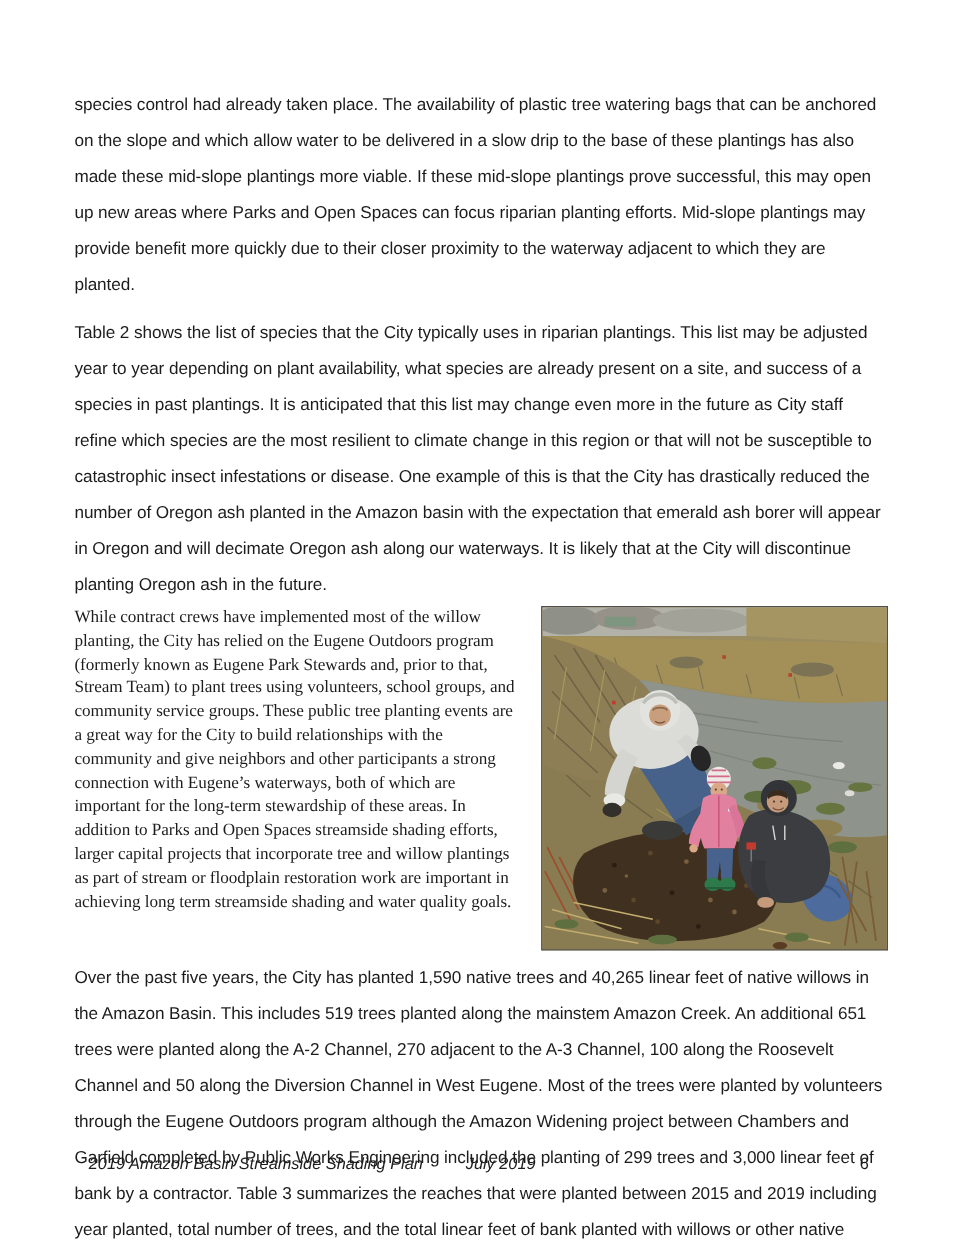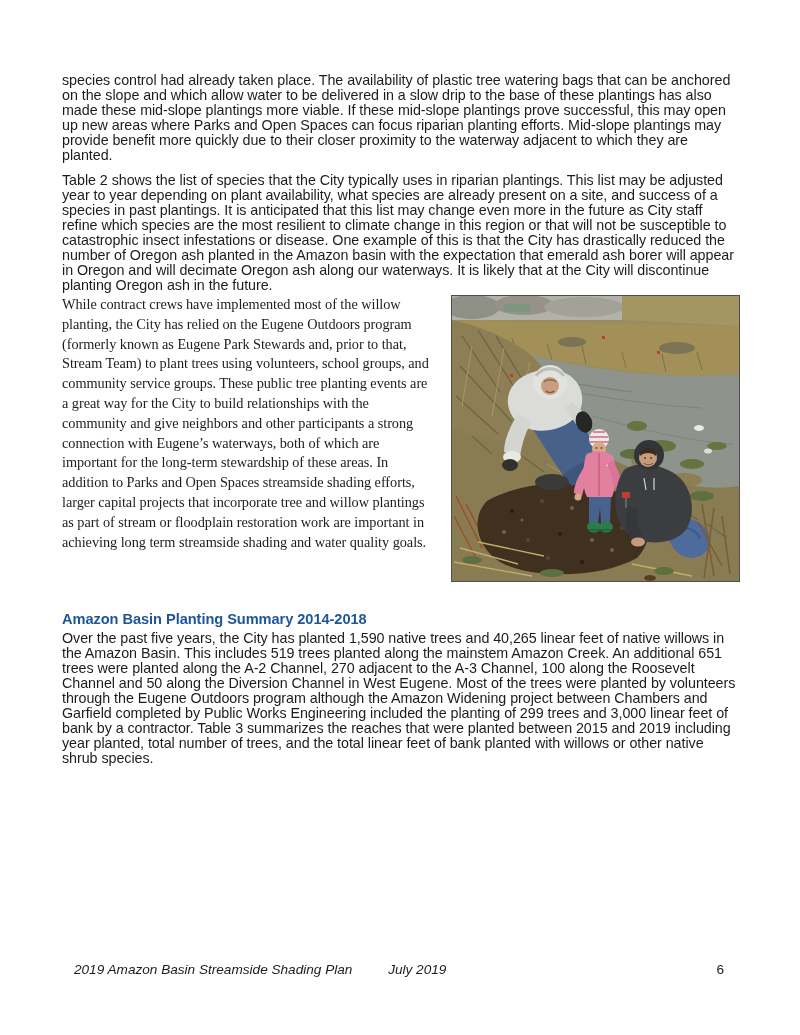--- a/index.html
+++ b/index.html
@@ -2,21 +2,21 @@
 <html><head>
 <meta charset="utf-8">
 <style>
   html,body { margin:0; padding:0; background:#ffffff; }
   .page {
     position:relative; width:800px; height:1035px; background:#ffffff;
     font-family:"Liberation Sans", sans-serif; color:#1c1c1c; overflow:hidden;
   }
   .content { position:absolute; left:62px; top:73px; width:678px; }
   p.body {
-    margin:0 0 10px 0; font-size:14.3px; line-height:15px;
+    margin:0 0 10px 0; font-size:14.3px; line-height:30px;
     letter-spacing:-0.05px; text-align:left;
   }
   p.body.tight { margin-bottom:2px; }
   .wrap-section::after { content:""; display:block; clear:both; }
   figure.photo-frame {
     float:right; margin:0 0 8px 14px; padding:0;
     width:287px; height:285px; border:1px solid #4f4f4f; background:#9a8c60;
   }
   figure.photo-frame svg { display:block; }
   p.wrap { margin:0; line-height:19.8px;font-family:Liberation Serif, serif; }
@@ -182,21 +182,20 @@
             <ellipse cx="100" cy="277" rx="12" ry="4" fill="#5f7040"></ellipse>
             <ellipse cx="212" cy="275" rx="10" ry="4" fill="#5f7040"></ellipse>
             <path d="M250,208 L262,280 M262,212 L252,282 M270,220 L278,278 M246,226 L270,270" stroke="#7a5c36" stroke-width="1.5" fill="none"></path>
             <ellipse cx="198" cy="282" rx="6" ry="3" fill="#5a3c22"></ellipse>
           </g>
         </svg>
       </figure>
       <p class="body wrap">While contract crews have implemented most of the willow planting, the City has relied on the Eugene Outdoors program (formerly known as Eugene Park Stewards and, prior to that, Stream Team) to plant trees using volunteers, school groups, and community service groups. These public tree planting events are a great way for the City to build relationships with the community and give neighbors and other participants a strong connection with Eugene’s waterways, both of which are important for the long-term stewardship of these areas. In addition to Parks and Open Spaces streamside shading efforts, larger capital projects that incorporate tree and willow plantings as part of stream or floodplain restoration work are important in achieving long term streamside shading and water quality goals.</p>
     </div>
 
-    <h2 class="section-heading">Amazon Basin Planting Summary 2014-2018</h2>
 
     <p class="body">Over the past five years, the City has planted 1,590 native trees and 40,265 linear feet of native willows in the Amazon Basin. This includes 519 trees planted along the mainstem Amazon Creek. An additional 651 trees were planted along the A-2 Channel, 270 adjacent to the A-3 Channel, 100 along the Roosevelt Channel and 50 along the Diversion Channel in West Eugene. Most of the trees were planted by volunteers through the Eugene Outdoors program although the Amazon Widening project between Chambers and Garfield completed by Public Works Engineering included the planting of 299 trees and 3,000 linear feet of bank by a contractor. Table 3 summarizes the reaches that were planted between 2015 and 2019 including year planted, total number of trees, and the total linear feet of bank planted with willows or other native shrub species.</p>
   </div>
 
   <div class="footer">
     <span class="footer-title">2019 Amazon Basin Streamside Shading Plan</span>
     <span class="footer-date">July 2019</span>
     <span class="footer-page">6</span>
   </div>
 </div>

